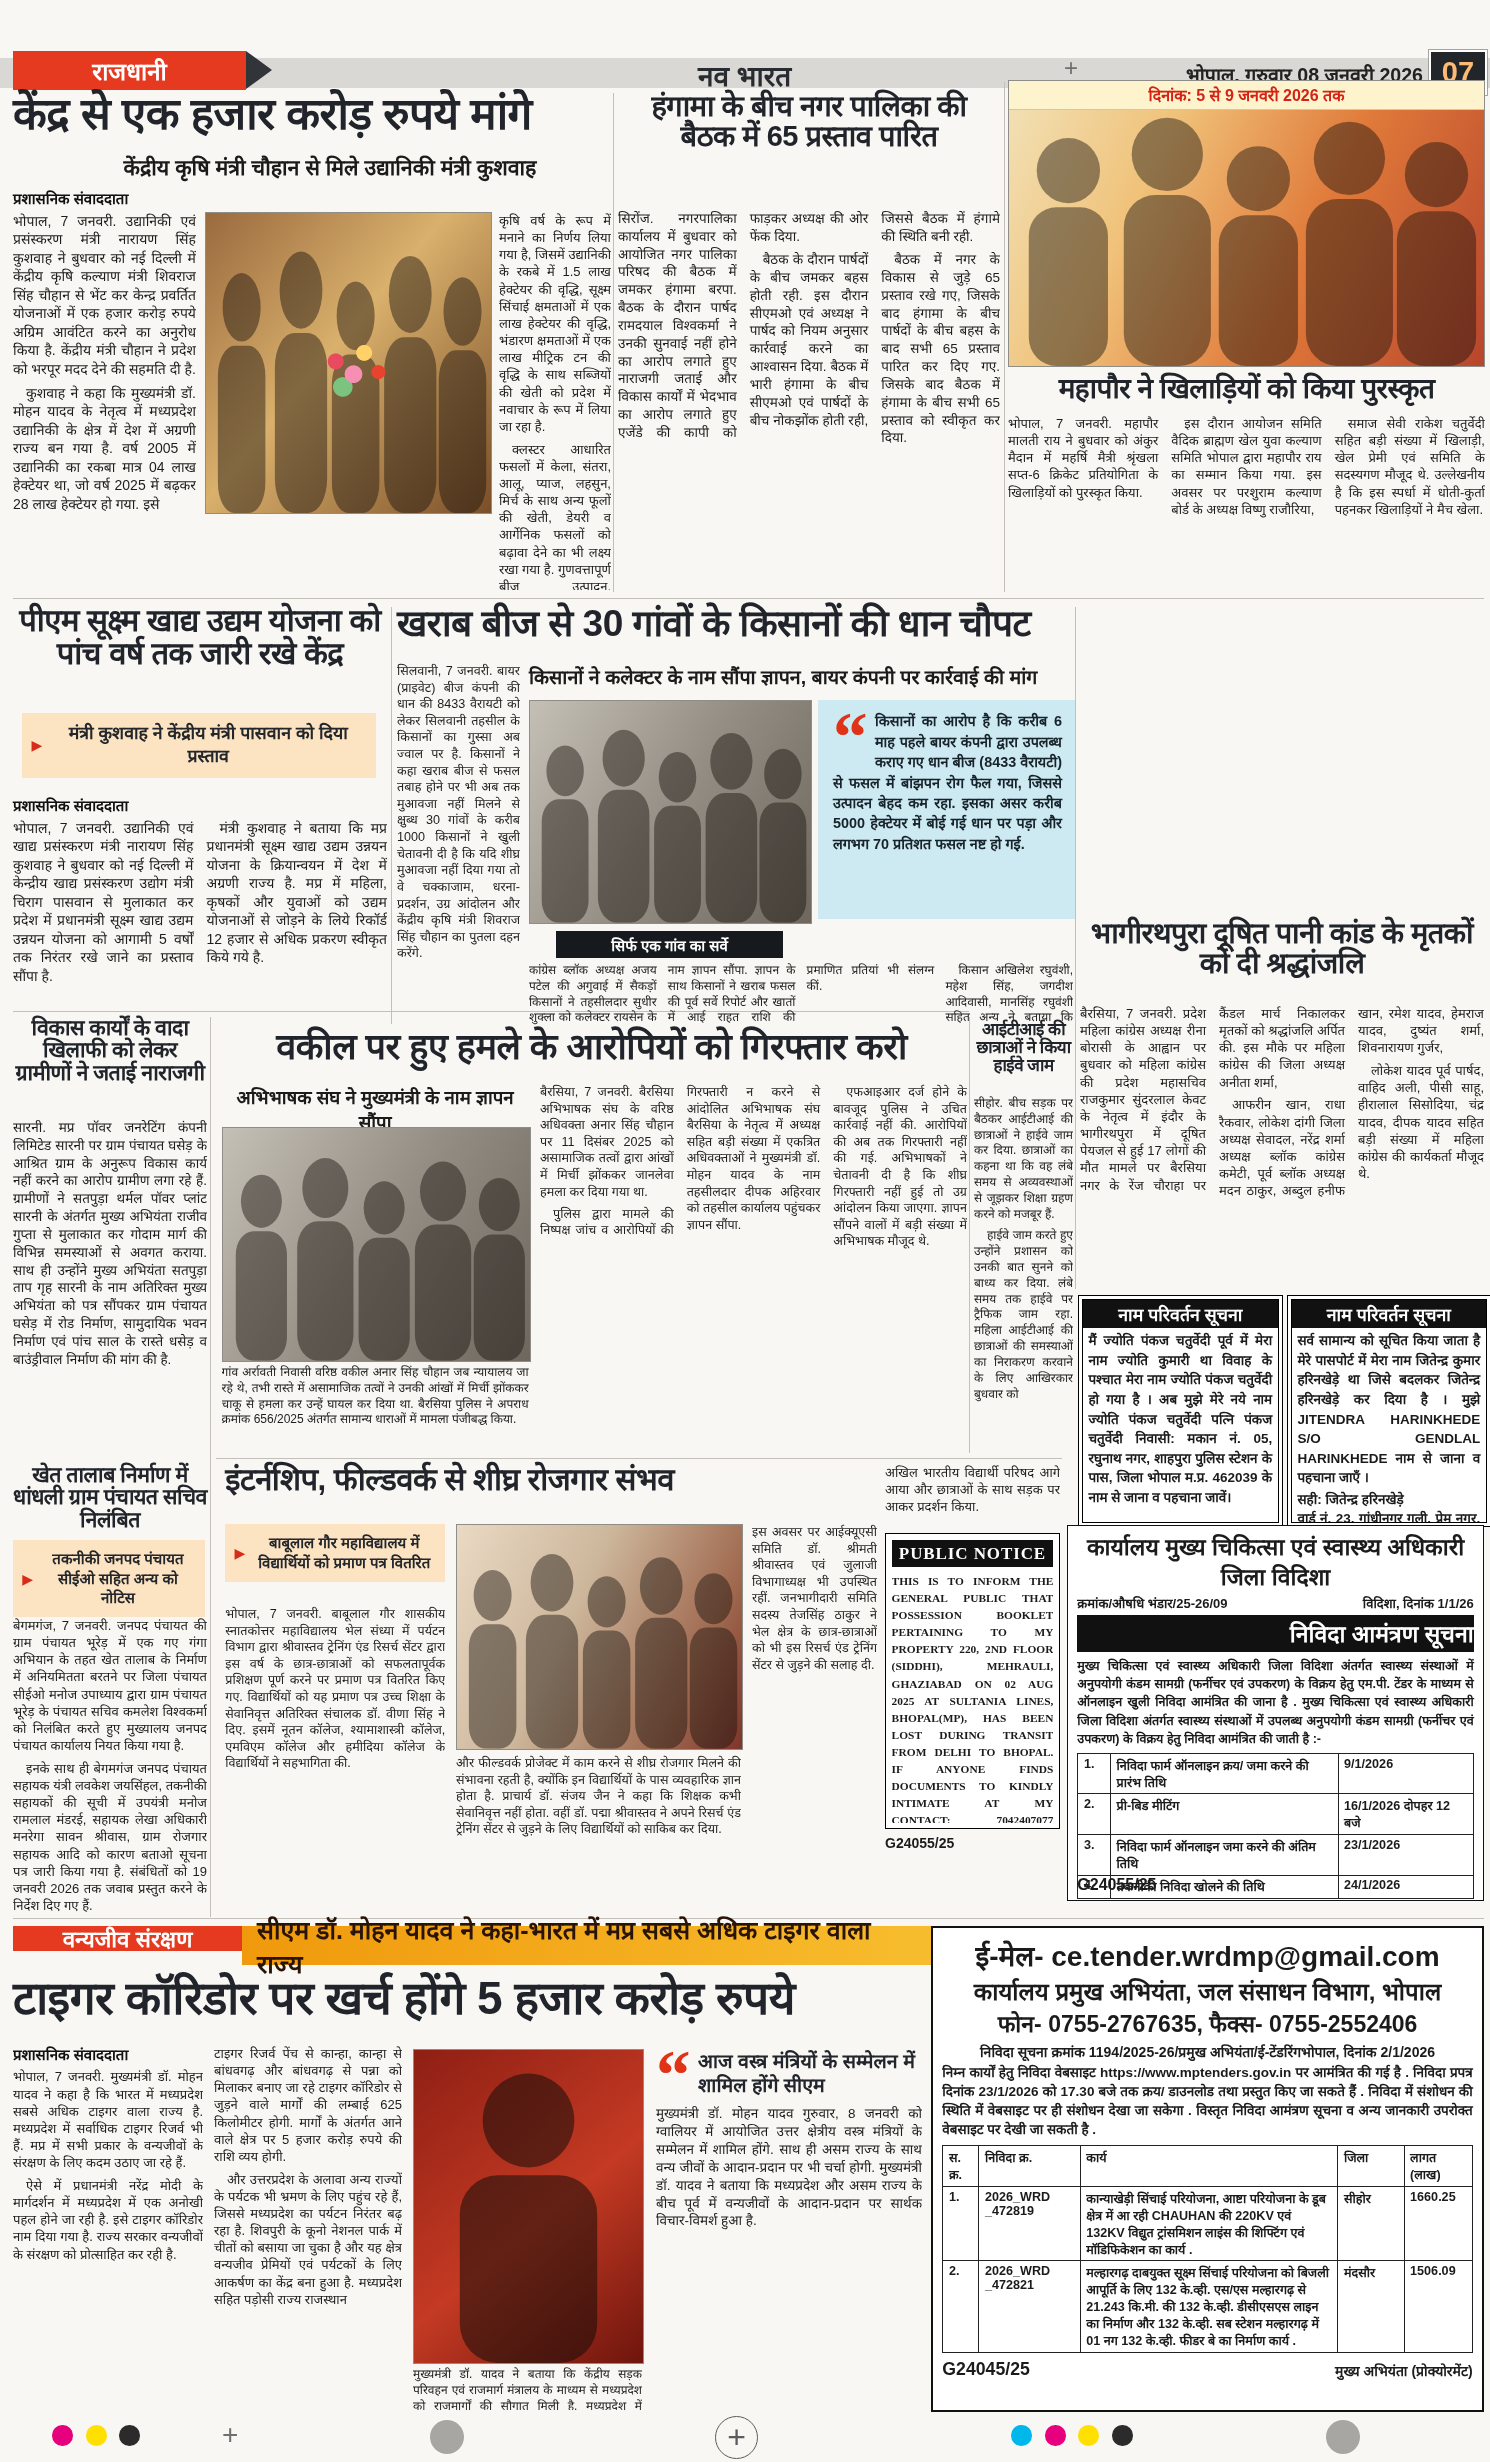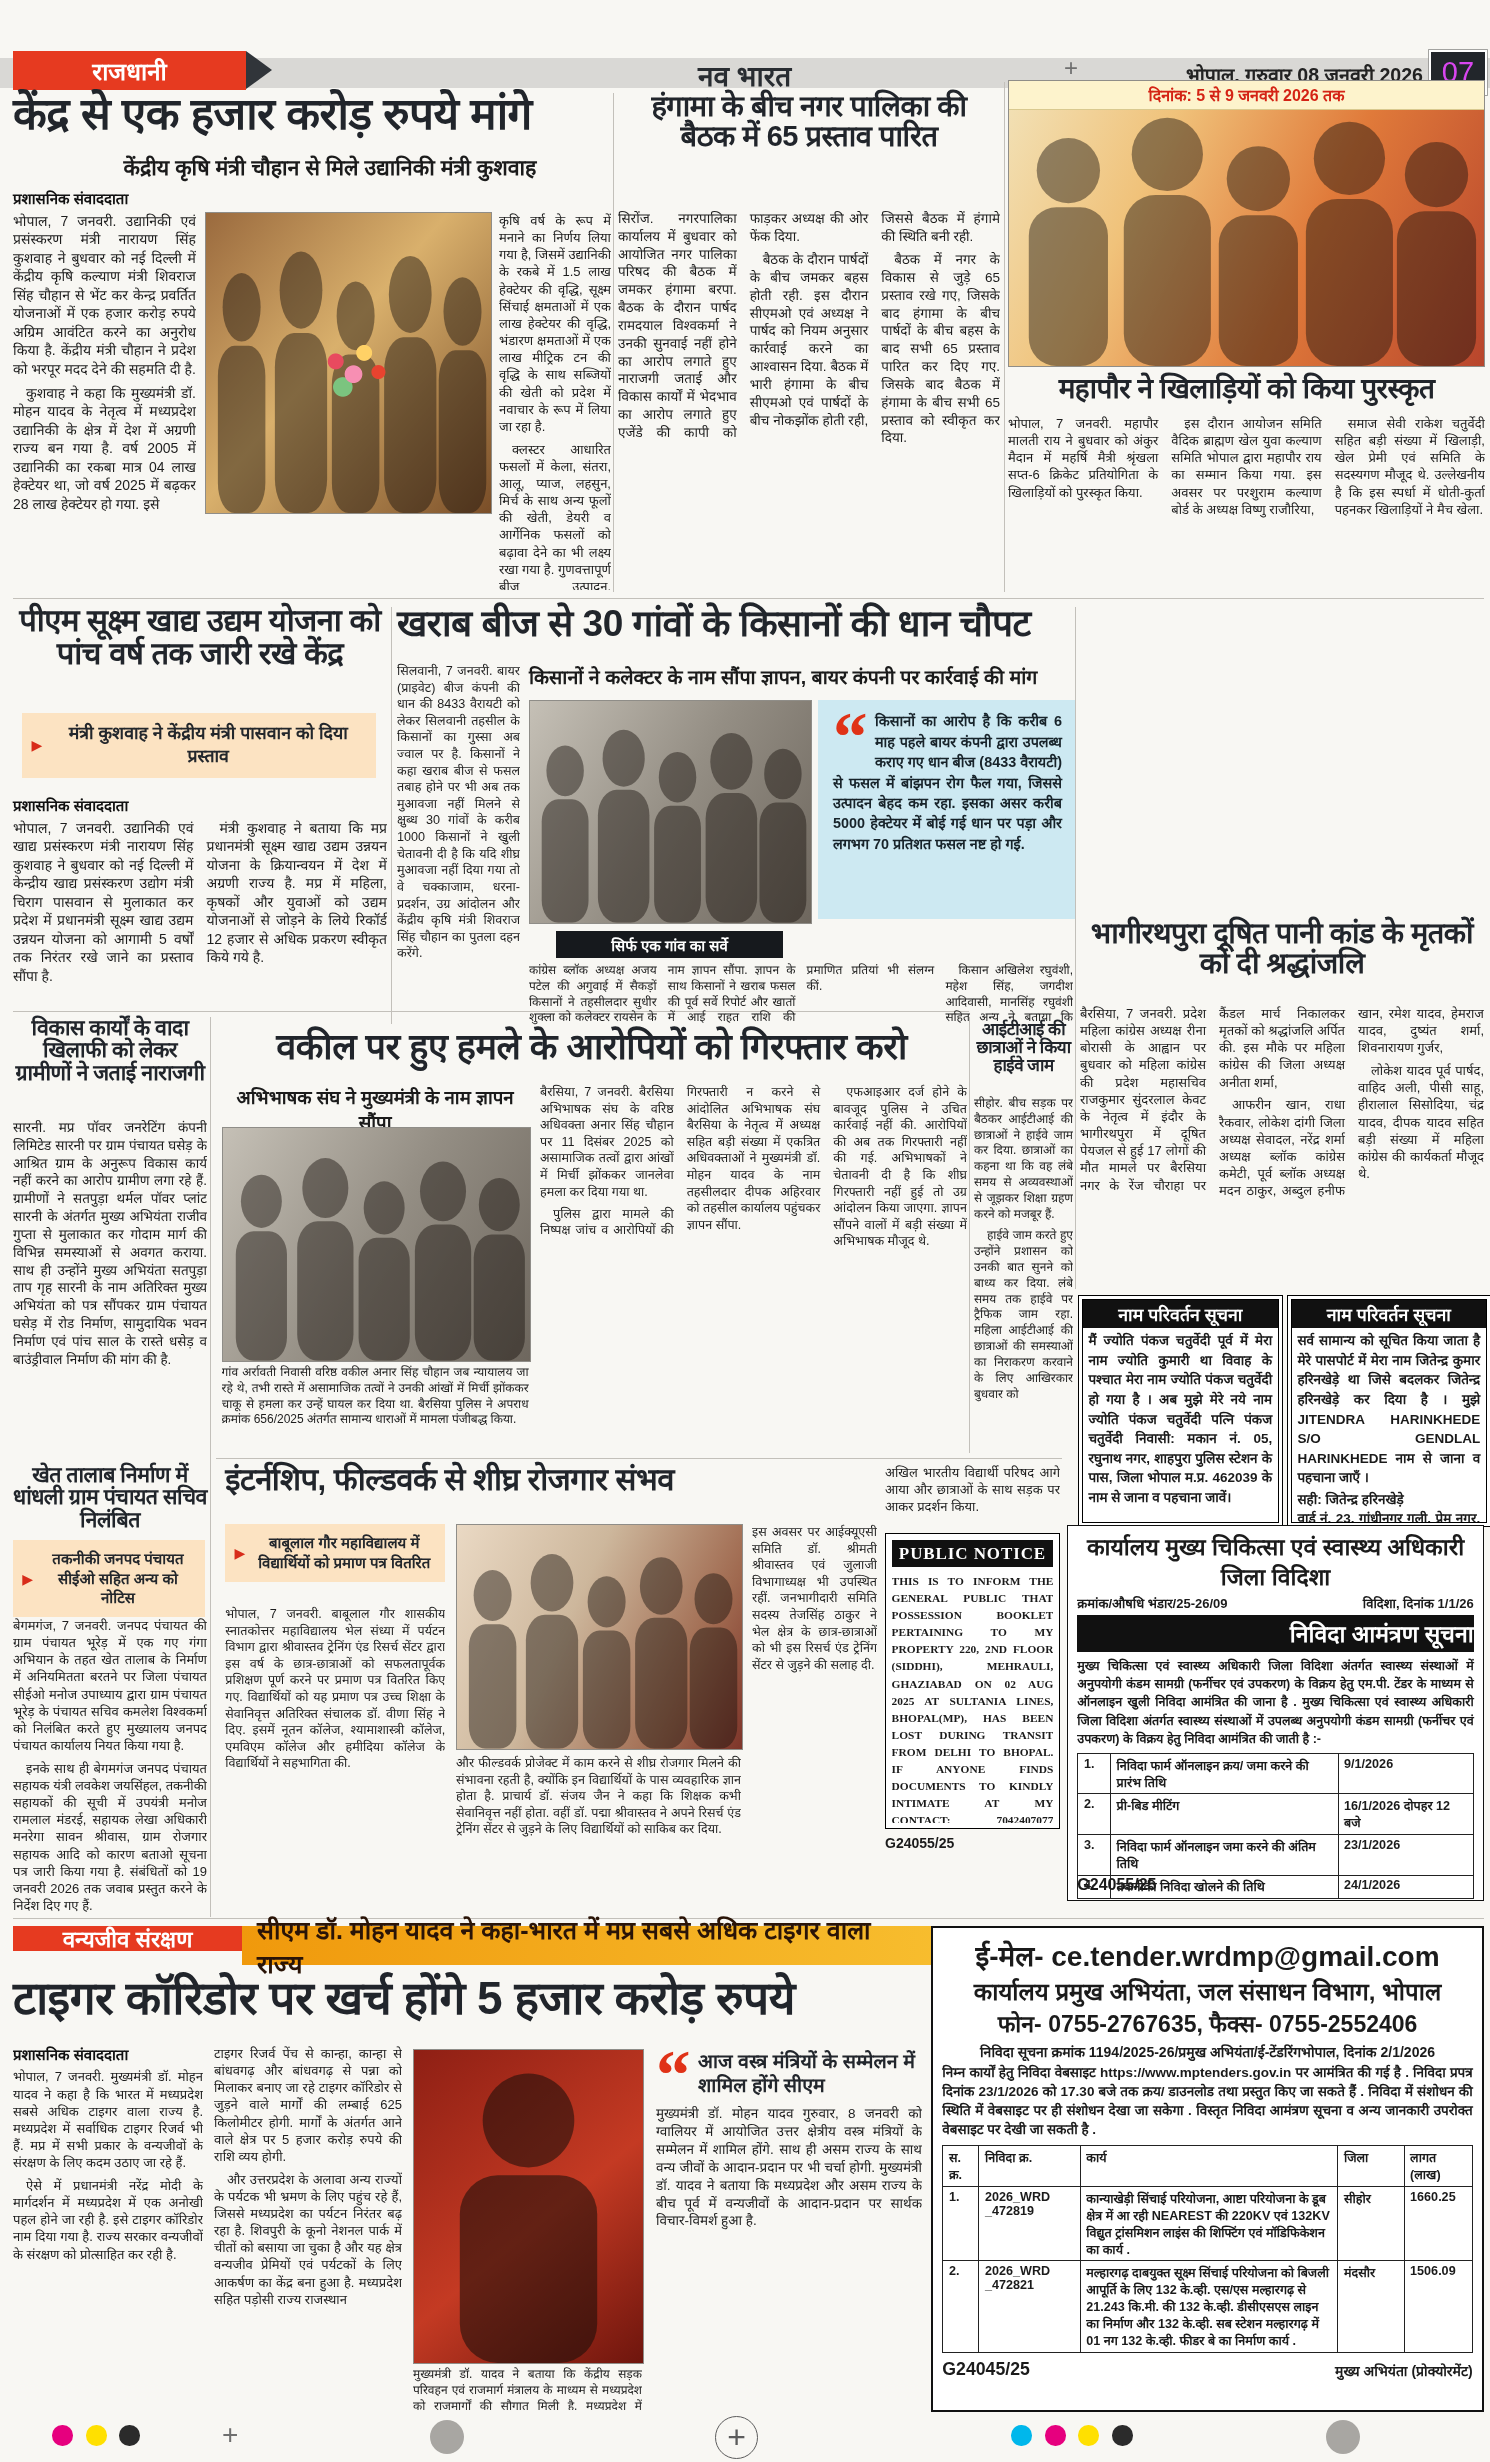--- a/index.html
+++ b/index.html
@@ -40,22 +40,22 @@
      font-weight:700;font-size:16px;display:flex;align-items:center;justify-content:center;border-bottom:0.9px solid #d9c98f}
   .vigil-strip{position:absolute;left:6%;bottom:7.5px;width:88%;height:30px;background:rgba(250,248,240,.92);
      color:#444;font-size:10.2px;display:flex;align-items:center;justify-content:center;text-align:center}
   .hdrbar{position:absolute;left:0;top:58px;width:1490px;height:30px;background:#d9d8d5}
   .tag-red{position:absolute;left:13px;top:51px;width:233px;height:39px;background:#e63a20;color:#fff;
      font-weight:700;font-size:24px;display:flex;align-items:center;justify-content:center}
   .tag-arrow{position:absolute;left:246px;top:51px;width:0;height:0;border-top:19.6px solid transparent;
      border-bottom:19.6px solid transparent;border-left:26px solid #31353a}
   .paper{position:absolute;left:577px;top:56px;width:335px;text-align:center;font-weight:800;font-size:28px;color:#282c31}
   .dateline{position:absolute;right:67px;top:61px;font-weight:700;font-size:19.6px;color:#222}
-  .pagenum{position:absolute;left:1429px;top:50px;width:54px;height:41px;background:#22262b;color:#d946ef;
-     font-weight:400;font-size:29px;display:flex;align-items:center;justify-content:center;
+  .pagenum{position:absolute;left:1429px;top:50px;width:54px;height:41px;background:#22262b;color:#fdba74;
+     font-weight:700;font-size:29px;display:flex;align-items:center;justify-content:center;
      border:2.8px solid #fff;box-shadow:0 0 0 0.9px #9a9a97}
   .plus{position:absolute;color:#6f6f6f;font-size:24px;font-weight:400;line-height:1}
   .vr{position:absolute;width:0.9px;background:#c3c0ba}
   .hrule{position:absolute;height:0.9px;background:#c3c0ba}
   .bullet-box{background:#fce3c2;padding:9.3px 9.3px;display:flex;gap:7.5px;align-items:center}
   .bullet-box .tri{color:#d82c1a;font-size:14px;line-height:1}
   .bullet-box .btxt{font-weight:700;font-size:17.7px;text-align:center;color:#23272c;line-height:1.3;flex:1}
   .quote-box{position:absolute;background:#cde9f2;padding:11.2px 13px 9.3px 15px}
   .qmark{font-family:"Liberation Serif",serif;font-size:69px;line-height:.6;color:#e03217;font-weight:700;float:left;margin:5.6px 7.5px 0 0}
   .quote-txt{font-size:14.4px;font-weight:600;line-height:1.42;text-align:justify;color:#17232a}
@@ -387,21 +387,21 @@
           <th style="width:89px">निविदा क्र.</th>
           <th>कार्य</th>
           <th style="width:54px">जिला</th>
           <th style="width:56px">लागत (लाख)</th>
         </tr>
       </thead>
       <tbody>
         <tr>
           <td>1.</td>
           <td style="font-family:'Liberation Sans',sans-serif">2026_WRD _472819</td>
-          <td>कान्याखेड़ी सिंचाई परियोजना, आष्टा परियोजना के डूब क्षेत्र में आ रही NEAREST की 220KV एवं 132KV विद्युत ट्रांसमिशन लाइंस की शिफ्टिंग एवं मॉडिफिकेशन का कार्य .</td>
+          <td>कान्याखेड़ी सिंचाई परियोजना, आष्टा परियोजना के डूब क्षेत्र में आ रही CHAUHAN की 220KV एवं 132KV विद्युत ट्रांसमिशन लाइंस की शिफ्टिंग एवं मॉडिफिकेशन का कार्य .</td>
           <td>सीहोर</td>
           <td>1660.25</td>
         </tr>
         <tr>
           <td>2.</td>
           <td>2026_WRD _472821</td>
           <td>मल्हारगढ़ दाबयुक्त सूक्ष्म सिंचाई परियोजना को बिजली आपूर्ति के लिए 132 के.व्ही. एस/एस मल्हारगढ़ से 21.243 कि.मी. की 132 के.व्ही. डीसीएसएस लाइन का निर्माण और 132 के.व्ही. सब स्टेशन मल्हारगढ़ में 01 नग 132 के.व्ही. फीडर बे का निर्माण कार्य .</td>
           <td>मंदसौर</td>
           <td>1506.09</td>
         </tr>

